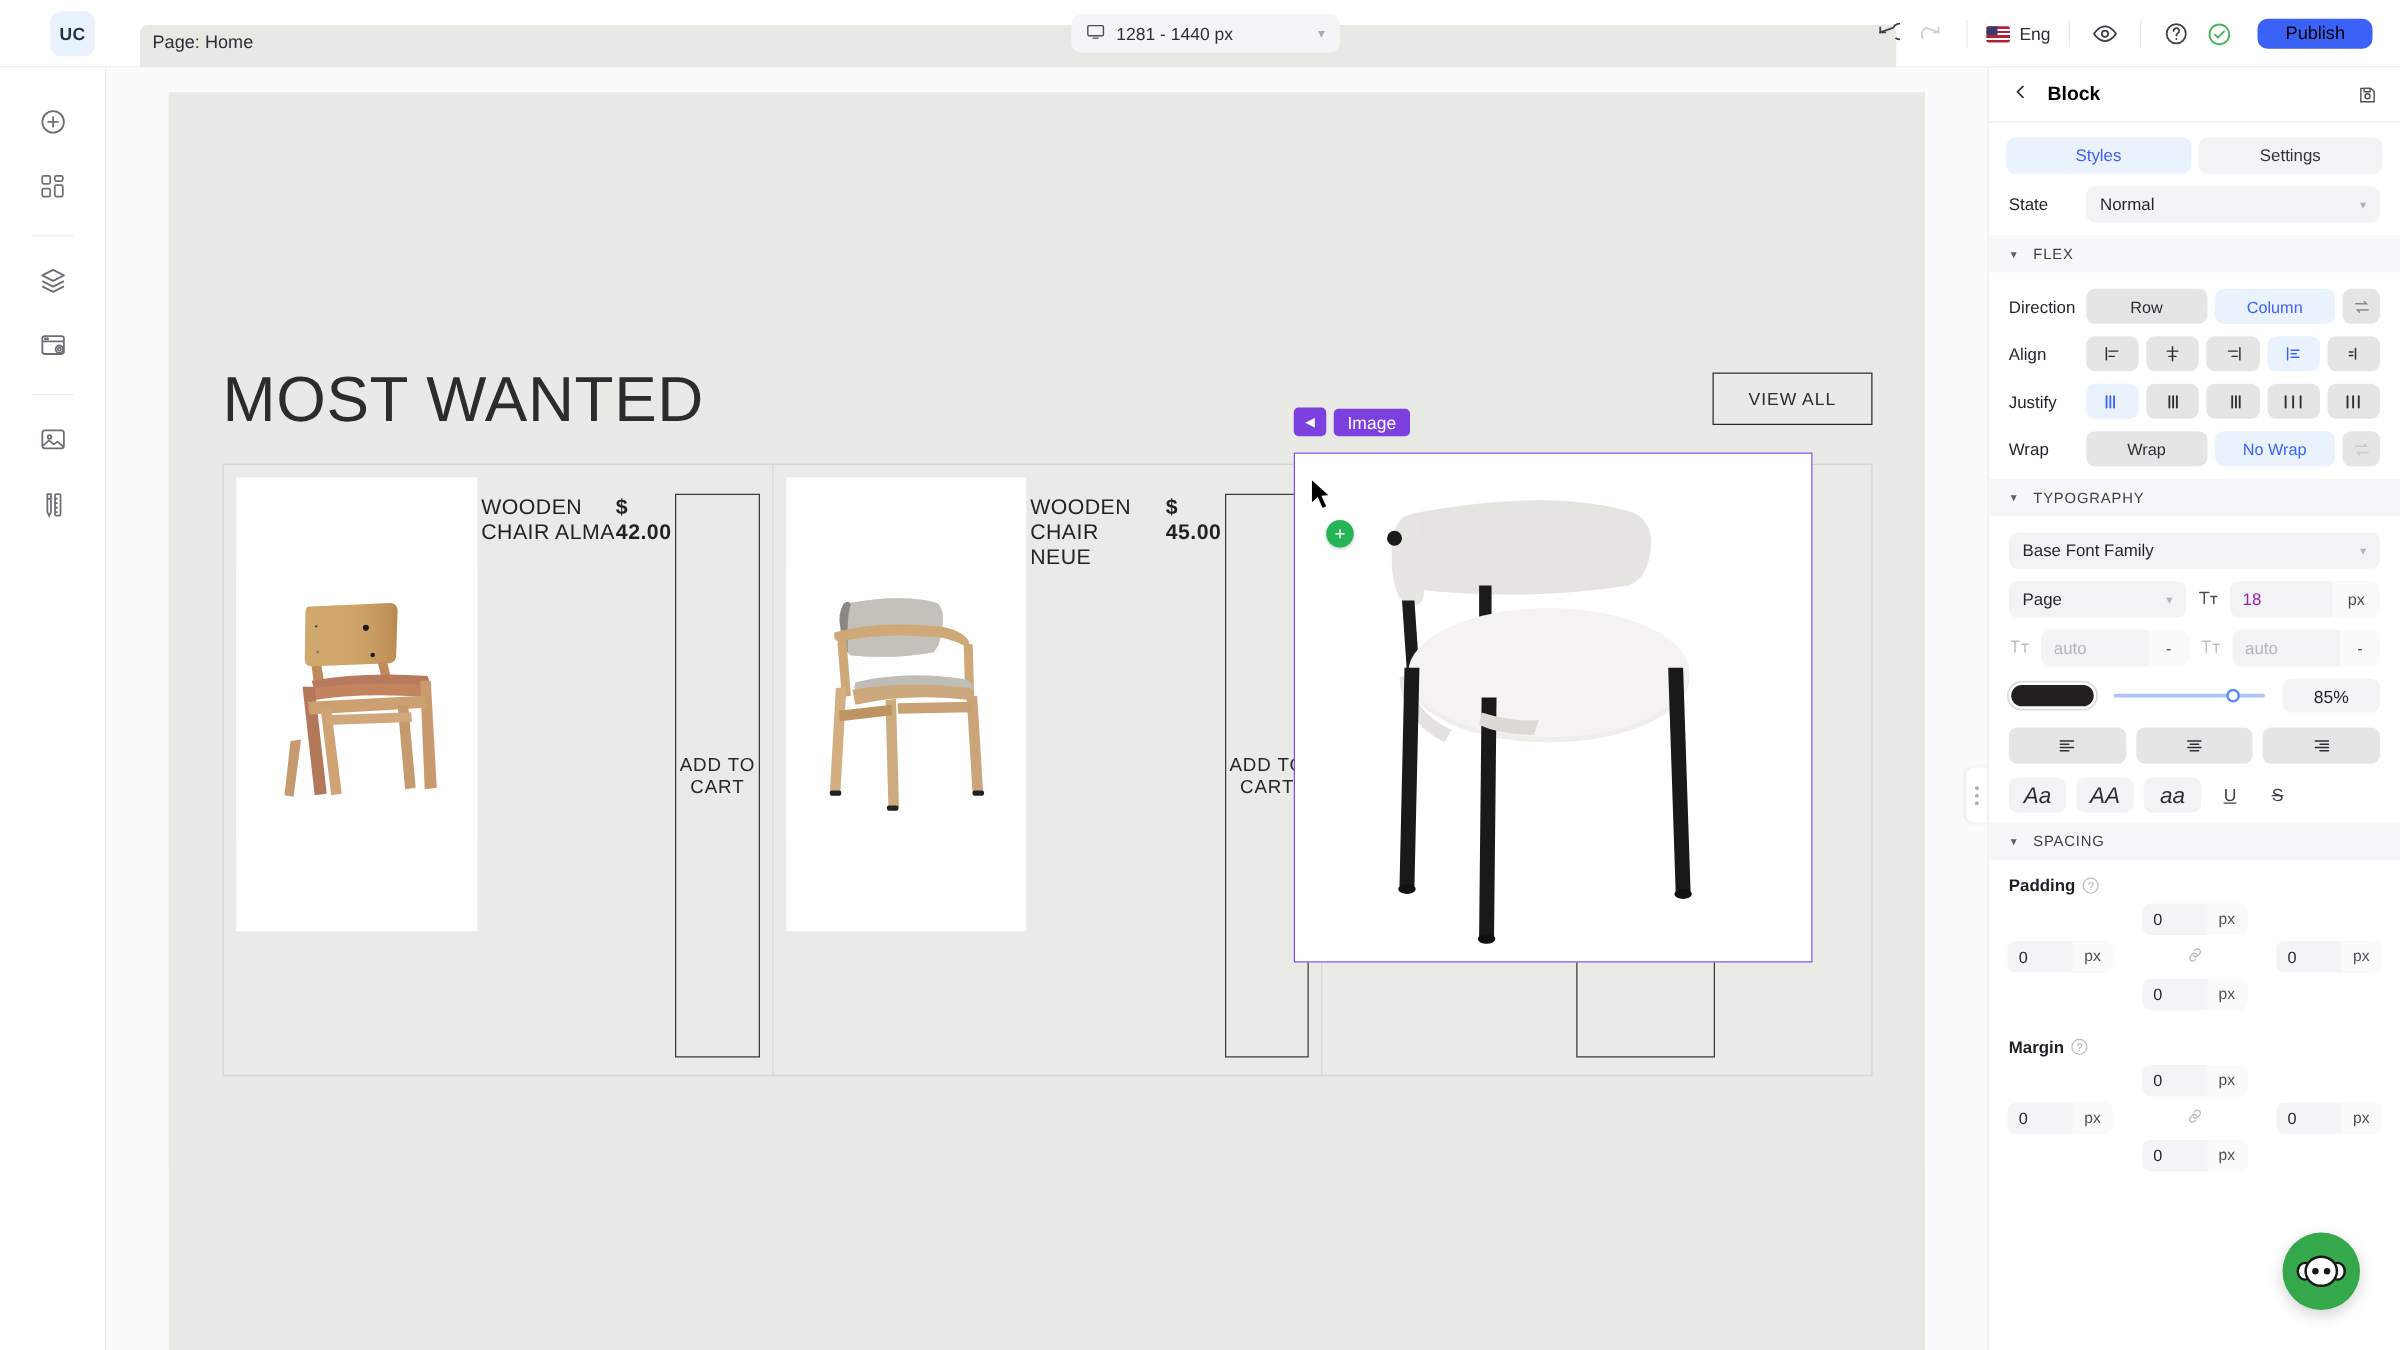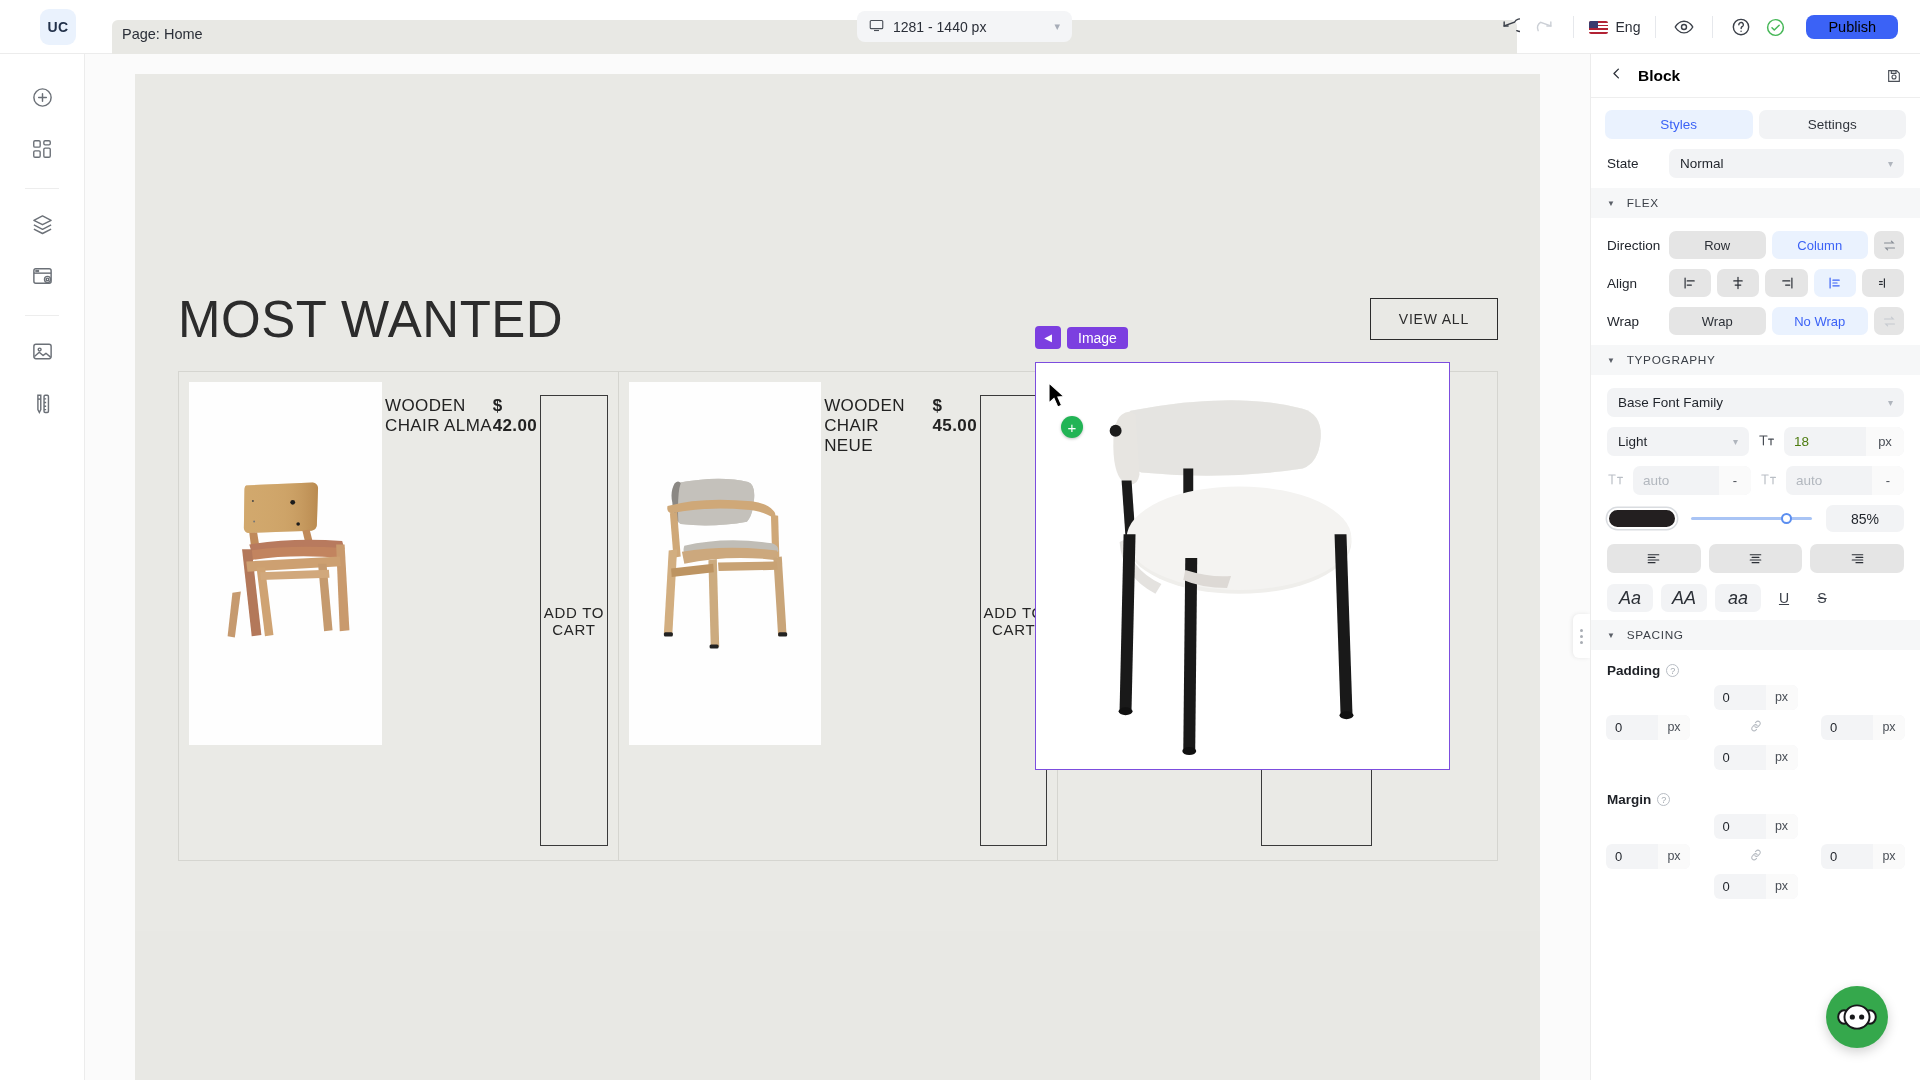--- a/index.html
+++ b/index.html
@@ -229,21 +229,21 @@
   }
   .mini-select .chev { margin-left: auto; color: #b0b5bd; font-size: 10px; }
   .tt-icon { color: #464b53; font-size: 14px; width: 17px; text-align: center; }
   .tt-icon.dim { color: #b9bec5; }
   .numfield {
     flex: 1; height: 29px; background: #f2f3f5; border-radius: 7px; display: flex;
     align-items: center; overflow: hidden;
   }
   .numfield input {
     flex: 1; border: none; background: transparent; outline: none; padding: 0 10px;
-    font-size: 13.5px; color: #4d7c0f; font-family: inherit; width: 10px;
+    font-size: 13.5px; color: #a21caf; font-family: inherit; width: 10px;
   }
   .numfield input::placeholder { color: #b2b7be; }
   .unit {
     width: 38px; height: 29px; background: #fafafa; font-size: 13px; color: #4a4f57;
     display: flex; align-items: center; justify-content: center;
   }
   .unit.sm { width: 32px; }
 
   .colorrow { display: flex; gap: 14px; padding: 0 16px; margin-bottom: 12px; align-items: center; }
   .swatch {
@@ -640,20 +640,50 @@
       </div>
       <div class="seg-btn">
         <svg width="14" height="14" viewBox="0 0 20 20" stroke="#2b2f36" stroke-width="1.7" fill="none" stroke-linecap="round">
             <path d="M12 4v12"></path>
             <path d="M5 8h4M5 12h4"></path>
           </svg>
       </div>
     </div>
   </div>
 
+  <div class="row">
+    <div class="row-label">Justify</div>
+    <div class="icon-seg">
+      <div class="seg-btn active">
+        <svg width="15" height="13" viewBox="0 0 20 14" stroke="#3b62f6" stroke-width="2" stroke-linecap="round">
+            <path d="M3 1v12M7 1v12M11 1v12"></path>
+          </svg>
+      </div>
+      <div class="seg-btn">
+        <svg width="15" height="13" viewBox="0 0 20 14" stroke="#2b2f36" stroke-width="2" stroke-linecap="round">
+            <path d="M6 1v12M10 1v12M14 1v12"></path>
+          </svg>
+      </div>
+      <div class="seg-btn">
+        <svg width="15" height="13" viewBox="0 0 20 14" stroke="#2b2f36" stroke-width="2" stroke-linecap="round">
+            <path d="M9 1v12M13 1v12M17 1v12"></path>
+          </svg>
+      </div>
+      <div class="seg-btn">
+        <svg width="15" height="13" viewBox="0 0 20 14" stroke="#2b2f36" stroke-width="2" stroke-linecap="round">
+            <path d="M2 1v12M10 1v12M18 1v12"></path>
+          </svg>
+      </div>
+      <div class="seg-btn">
+        <svg width="15" height="13" viewBox="0 0 20 14" stroke="#2b2f36" stroke-width="2" stroke-linecap="round">
+            <path d="M4 1v12M10 1v12M16 1v12"></path>
+          </svg>
+      </div>
+    </div>
+  </div>
 
   <div class="row">
     <div class="row-label">Wrap</div>
     <div class="seg">
       <div class="seg-btn">Wrap</div>
       <div class="seg-btn active">No Wrap</div>
       <div class="seg-btn swap dim">
         <svg width="15" height="15" viewBox="0 0 24 24" fill="none" stroke="currentColor" stroke-width="1.8" stroke-linecap="round">
             <path d="M4 8h14l-3-3M20 16H6l3 3"></path>
           </svg>
@@ -668,21 +698,21 @@
 
   <div class="fullrow">
     <div class="wide-select">
       <span>Base Font Family</span>
       <span class="chev">▾</span>
     </div>
   </div>
 
   <div class="tworow">
     <div class="mini-select">
-      <span>Light</span>
+      <span>Page</span>
       <span class="chev">▾</span>
     </div>
     <span class="tt-icon">
       <svg width="16" height="14" viewBox="0 0 20 16" fill="none" stroke="currentColor" stroke-width="1.5" stroke-linecap="round">
           <path d="M1 3h9M5.5 3v11"></path>
           <path d="M12 7h6M15 7v7"></path>
         </svg>
     </span>
     <div class="numfield">
       <input type="text" value="18" style="">

